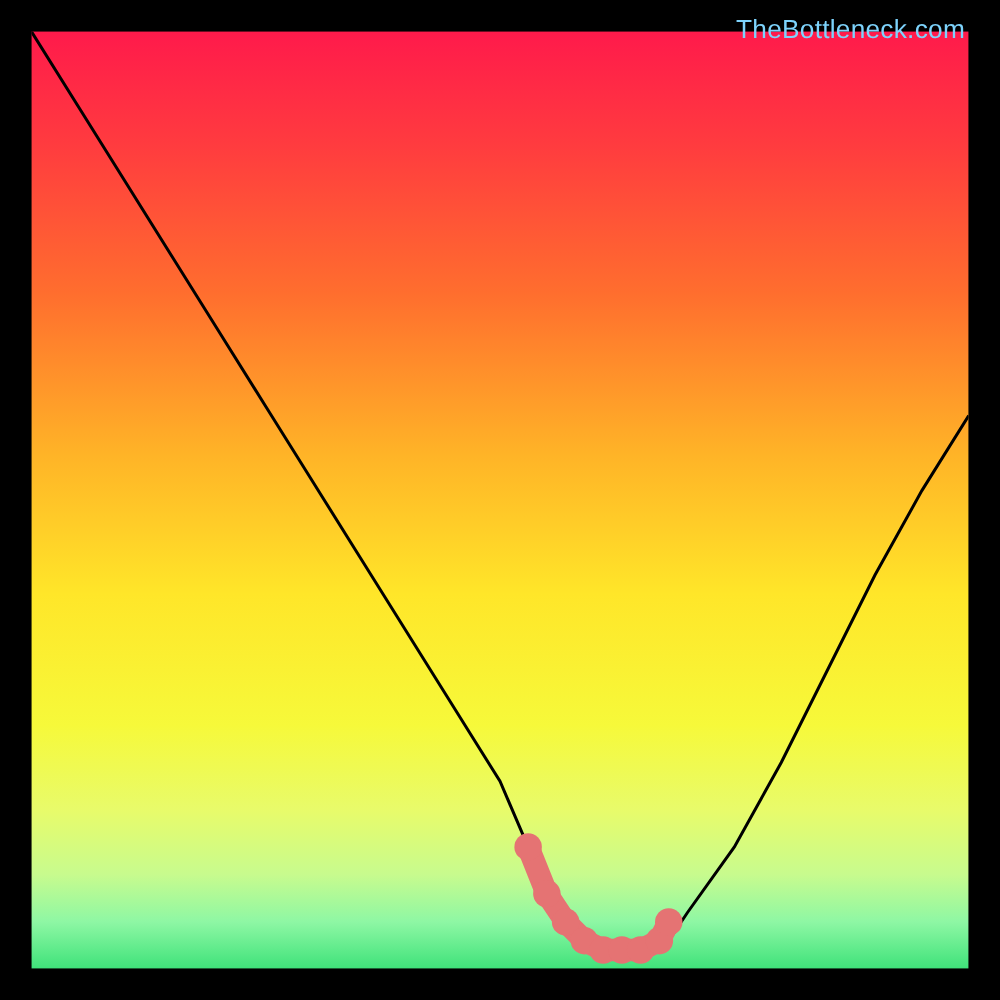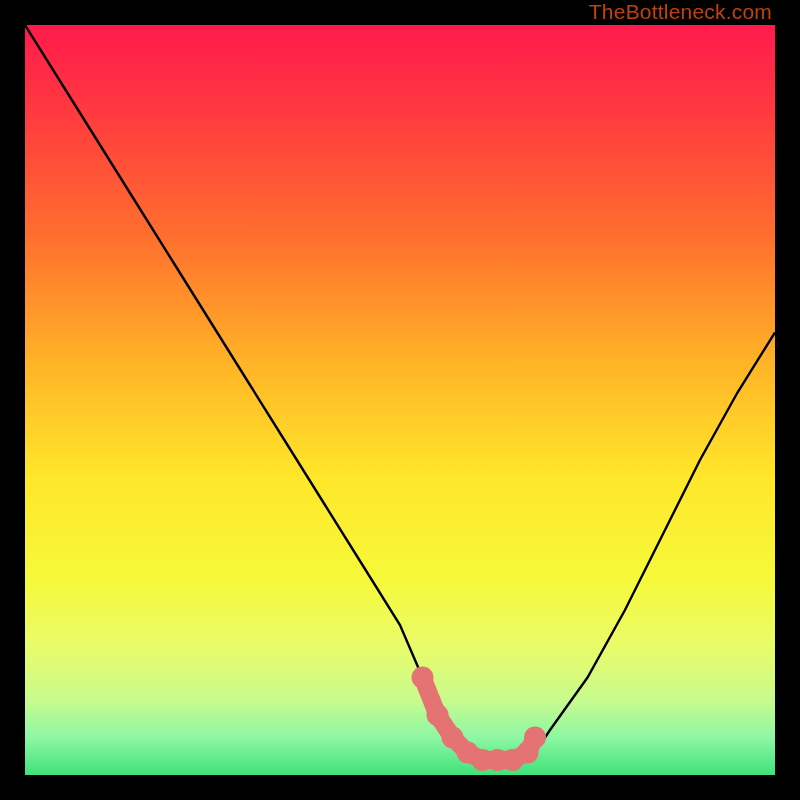--- a/index.html
+++ b/index.html
@@ -35,23 +35,23 @@
   }
   .curve-svg {
     position: absolute;
     left: 0;
     top: 0;
     width: 100%;
     height: 100%;
   }
   .watermark {
     position: absolute;
-    top: 0;
+    top: 12px;
     right: 28px;
-    color: #c2410c;
+    color: #7dd3fc;
     font-family: Arial, Helvetica, sans-serif;
     font-size: 21px;
     font-weight: 500;
     letter-spacing: 0.2px;
   }
 </style>
 </head>
 <body>
 
 <div class="frame">

